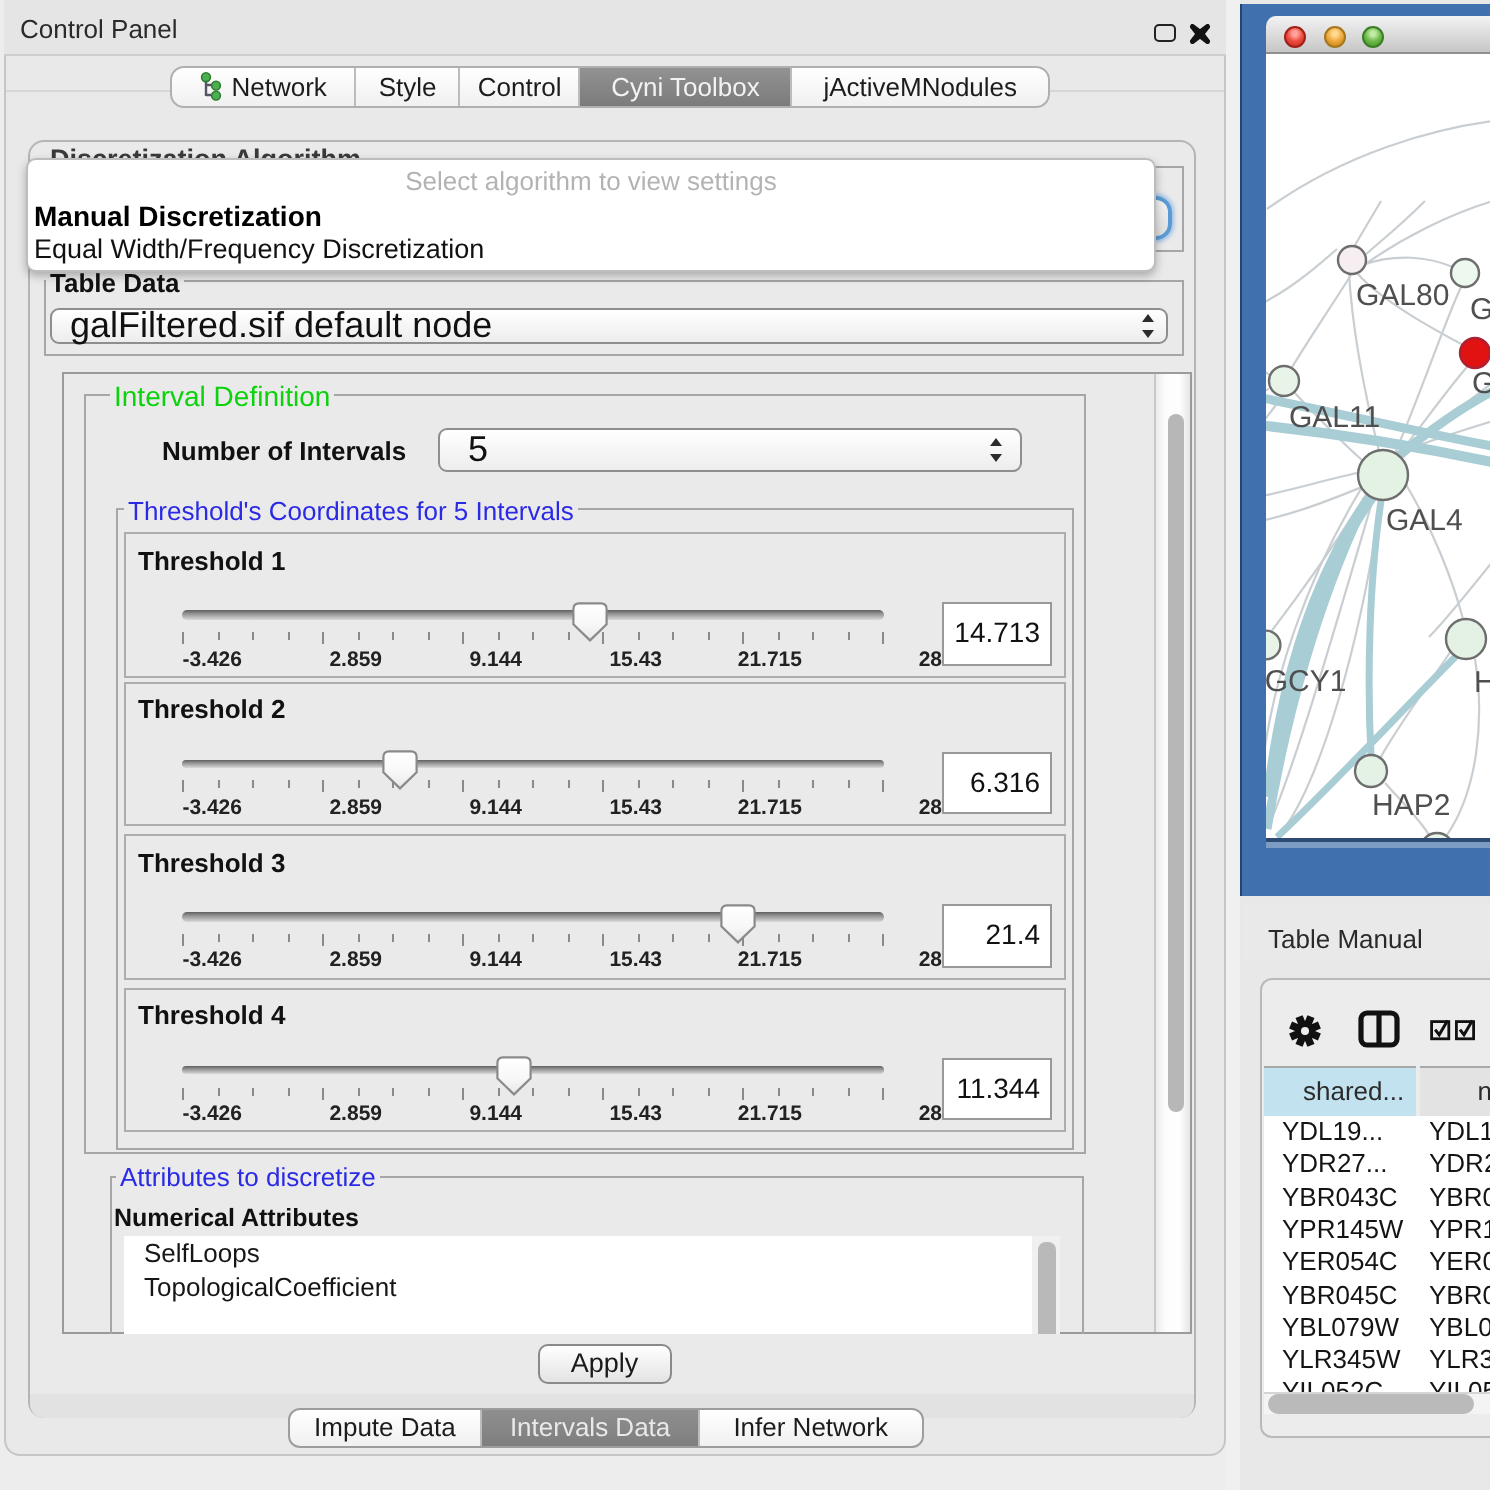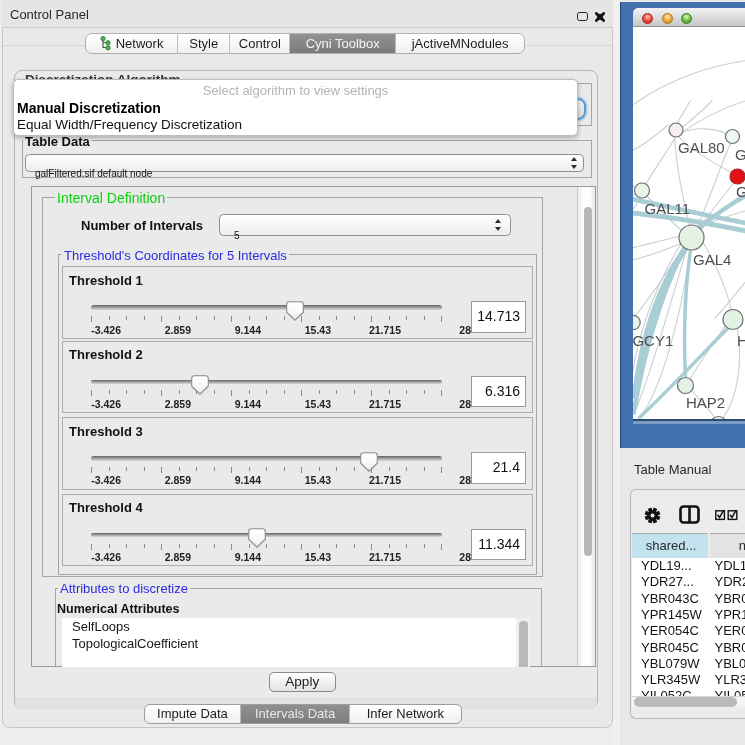--- a/index.html
+++ b/index.html
@@ -16,21 +16,21 @@
 #ttabs .tab:last-child { border-right:none; }
 #ttabs .sel { background:linear-gradient(#929292,#7b7b7b); color:#f3f3f3; }
 
 #cpanel { position:absolute; left:14px; top:69.5px; width:583.5px; height:639.5px; background:#eaeaea; border:1px solid #b5b5b5; border-radius:8px; }
 #cbot { position:absolute; left:15px; top:696.5px; width:581.5px; height:12px; background:#e2e2e2; border-radius:0 0 7px 7px; }
 .group { position:absolute; border:1px solid #a6a6a6; }
 .glab { position:absolute; font-size:13px; background:#eaeaea; padding:0 2px; white-space:nowrap; }
 .btxt { position:absolute; font-weight:bold; color:#111; white-space:nowrap; }
 
 .combo { position:absolute; background:linear-gradient(#ffffff,#ededed); border:1px solid #8e8e8e; border-radius:4.5px; }
-.combo .ct { position:absolute; left:9px; top:50%; transform:translateY(-50%); font-size:10px; color:#111; white-space:nowrap;margin-top:10px; }
+.combo .ct { position:absolute; left:9px; top:50%; transform:translateY(-50%); font-size:18px; color:#111; white-space:nowrap; }
 .arr { position:absolute; width:0; height:0; }
 .au { border-left:3.2px solid transparent; border-right:3.2px solid transparent; border-bottom:4.5px solid #2b2b2b; }
 .ad { border-left:3.2px solid transparent; border-right:3.2px solid transparent; border-top:4.5px solid #2b2b2b; }
 
 #vport { position:absolute; left:31px; top:186px; width:564.5px; height:480.5px; border:1px solid #9b9b9b; }
 #vsbar { position:absolute; left:576.5px; top:187px; width:18.5px; height:478.5px; background:linear-gradient(90deg,#ececec,#fdfdfd 30%,#fdfdfd 70%,#e6e6e6); border-left:1px solid #c9c9c9; }
 #vthumb { position:absolute; left:583.5px; top:207px; width:8px; height:349px; background:#b7b7b7; border-radius:4px; }
 
 .tbox { position:absolute; left:62px; width:470.5px; border:1px solid #adadad; }
 .track { position:absolute; left:90.6px; width:351.6px; height:4.8px; border-radius:2.5px; background:linear-gradient(#5f5f5f,#909090 35%,#d9d9d9); }
@@ -63,21 +63,21 @@
 .tl { position:absolute; top:12.5px; width:11px; height:11px; border-radius:50%; }
 #netwhite { position:absolute; left:632.5px; top:26.5px; width:112.5px; height:392.5px; background:#fff; overflow:hidden; }
 #netbotline { position:absolute; left:632.5px; top:419px; width:112.5px; height:2px; background:#2c4a72; }
 #netbothl { position:absolute; left:632.5px; top:421px; width:112.5px; height:2.5px; background:#7d9cc4; }
 
 #tptitle { position:absolute; left:622px; top:452px; width:123px; height:29px; background:#e9e9e9; }
 #tptitle span { position:absolute; left:12px; top:10px; font-size:13px; color:#2a2a2a; }
 #tpanel { position:absolute; left:629.6px; top:489.3px; width:120px; height:229.5px; background:#ececec; border:1px solid #b9b9b9; border-radius:6px 0 0 6px; border-right:none; overflow:hidden; }
 #thead1 { position:absolute; left:631.8px; top:533px; width:76px; height:24.7px; background:#c3e2f0; border-top:1px solid #a9a9a9; }
 #thead2 { position:absolute; left:709.8px; top:533px; width:36px; height:24.7px; background:#e3e3e3; border-top:1px solid #a9a9a9; }
-.thtxt { font-size:13px; color:#2b2b2b; line-height:24px; overflow:hidden; }
+.thtxt { font-size:13px; color:#2b2b2b; text-align:center; line-height:24px; overflow:hidden; }
 #tbody { position:absolute; left:631.8px; top:557.7px; width:113.2px; height:138px; background:#fff; }
 .trow { position:absolute; font-size:13px; color:#141414; height:16.3px; line-height:16.3px; overflow:hidden; white-space:nowrap; }
 #hsb { position:absolute; left:631.8px; top:695.7px; width:113.2px; height:11.8px; background:#f4f4f4; border-top:1px solid #d5d5d5; }
 #hsbth { position:absolute; left:633.7px; top:696.5px; width:103.5px; height:10px; background:#bababa; border-radius:5px; }
 </style></head>
 <body>
 <div id="lwin"></div>
 <div id="ltitle">
     <span>Control Panel</span>
   </div>

